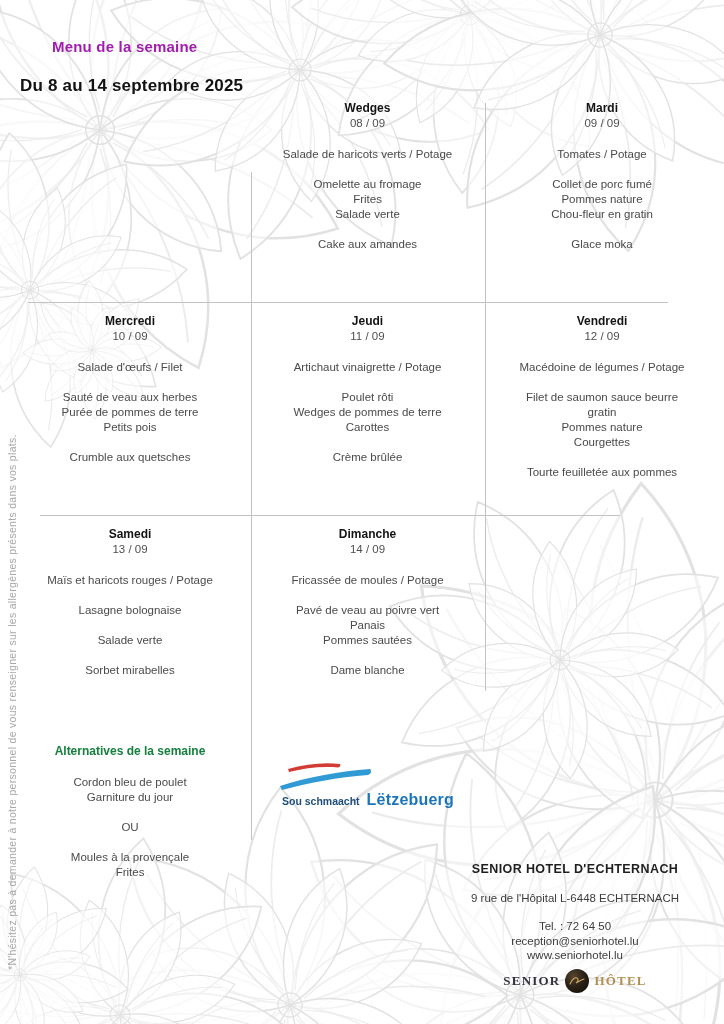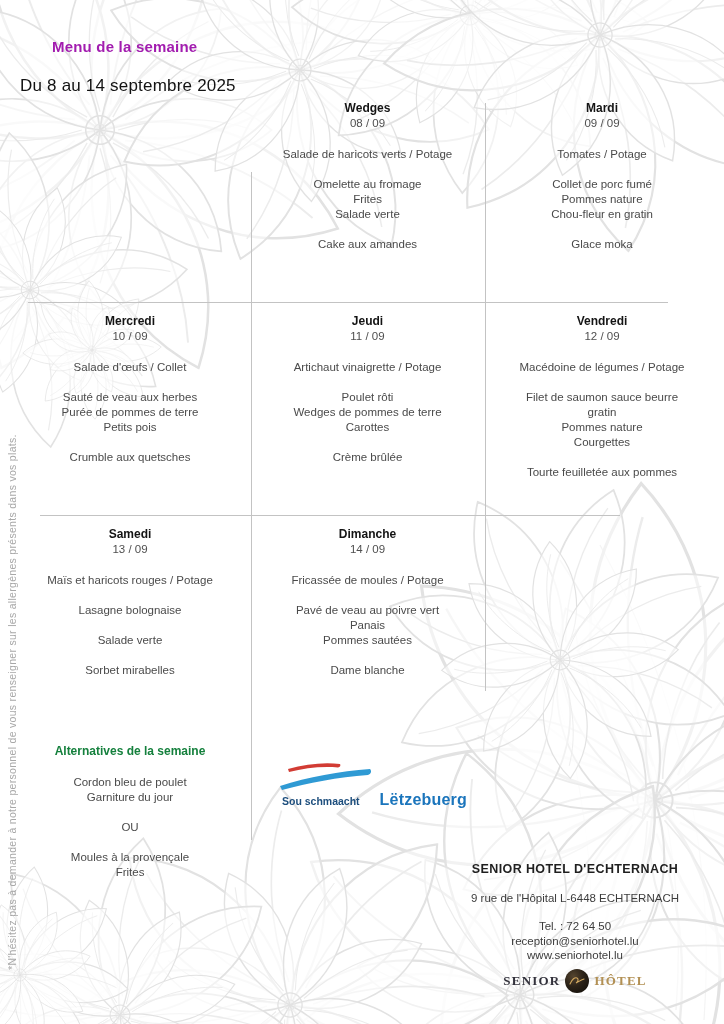--- a/index.html
+++ b/index.html
@@ -6,21 +6,21 @@
   #page{
     position:relative;width:724px;height:1024px;margin:0 auto;
     background:#ffffff;overflow:hidden;
     font-family:"Liberation Sans",sans-serif;color:#464646;
   }
   #floral-bg{position:absolute;left:0;top:0;width:724px;height:1024px;z-index:0;}
   .layer{position:absolute;z-index:2;}
 
   
   .page-title{left:52px;top:38px;font-size:15px;font-weight:bold;color:#a21caf;letter-spacing:.2px;}
-  .page-subtitle{left:20px;top:76px;font-size:17px;font-weight:normal;color:#121212;letter-spacing:.2px;}
+  .page-subtitle{left:20px;top:76px;font-size:17px;font-weight:bold;color:#121212;letter-spacing:.2px;}
 
   
   .gridline{position:absolute;background:#c3c3c3;z-index:1;}
   .vline{width:1px;}
   .hline{height:1px;}
   #vline-left{left:251px;top:172px;height:668px;}
   #vline-right{left:485px;top:103px;height:588px;}
   #hline-top{left:28px;top:302px;width:640px;}
   #hline-bottom{left:40px;top:515px;width:580px;}
 
@@ -45,21 +45,21 @@
 
   
   .allergen-note{
     left:6px;top:360px;height:610px;
     writing-mode:vertical-rl;transform:rotate(180deg);
     font-size:10.5px;color:#a8a8a8;letter-spacing:.3px;white-space:nowrap;
   }
 
   
   .campaign-logo{left:278px;top:760px;width:190px;}
-  .campaign-text{display:flex;align-items:baseline;gap:20px;margin-top:-3px;padding-left:4px;}
+  .campaign-text{display:flex;align-items:baseline;gap:7px;margin-top:-3px;padding-left:4px;}
   .campaign-small{font-size:10.5px;font-weight:bold;color:#1d4e7d;}
   .campaign-large{font-size:16px;font-weight:bold;color:#1b75bc;letter-spacing:.2px;}
 
   
   .footer{left:428px;top:862px;width:294px;text-align:center;color:#3c3c3c;}
   .footer .hotel-name{font-size:12.5px;font-weight:bold;color:#1f1f1f;letter-spacing:.4px;margin-bottom:16px;}
   .footer .hotel-address{font-size:11.5px;margin-bottom:15px;}
   .footer .contact-line{font-size:11.5px;line-height:14.5px;}
   .hotel-logo{display:flex;justify-content:center;align-items:center;gap:5px;margin-top:6px;font-family:"Liberation Serif",serif;}
   .hotel-logo .logo-senior{font-size:13px;color:#33323c;letter-spacing:1.2px;font-weight:600;}
@@ -152,21 +152,21 @@
         <div>Chou-fleur en gratin</div>
       </div>
       <div class="course">
         <div>Glace moka</div>
       </div>
     </div>
   <div class="day pos-mercredi">
       <div class="day-name">Mercredi</div>
       <div class="day-date">10 / 09</div>
       <div class="course">
-        <div>Salade d'œufs / Collet</div>
+        <div>Salade d'œufs / Filet</div>
       </div>
       <div class="course">
         <div>Sauté de veau aux herbes</div>
         <div>Purée de pommes de terre</div>
         <div>Petits pois</div>
       </div>
       <div class="course">
         <div>Crumble aux quetsches</div>
       </div>
     </div>

